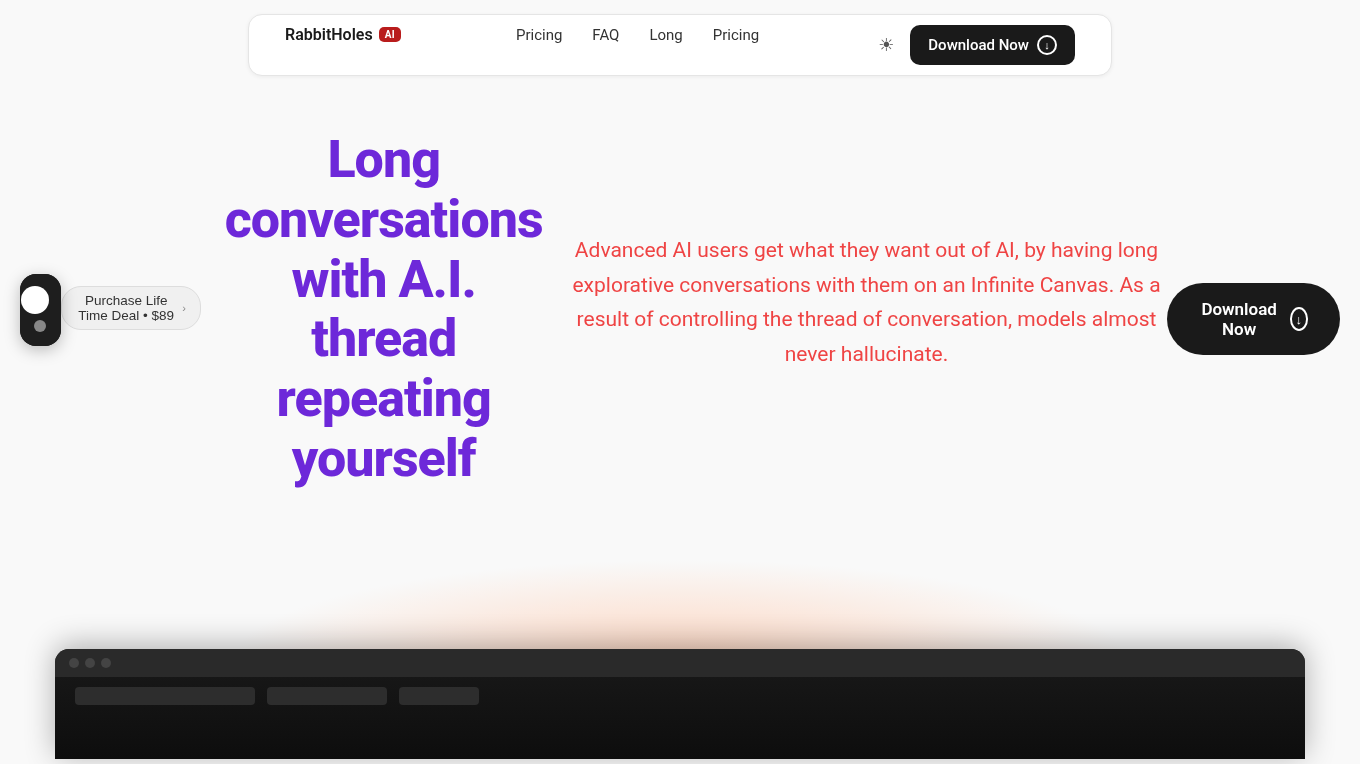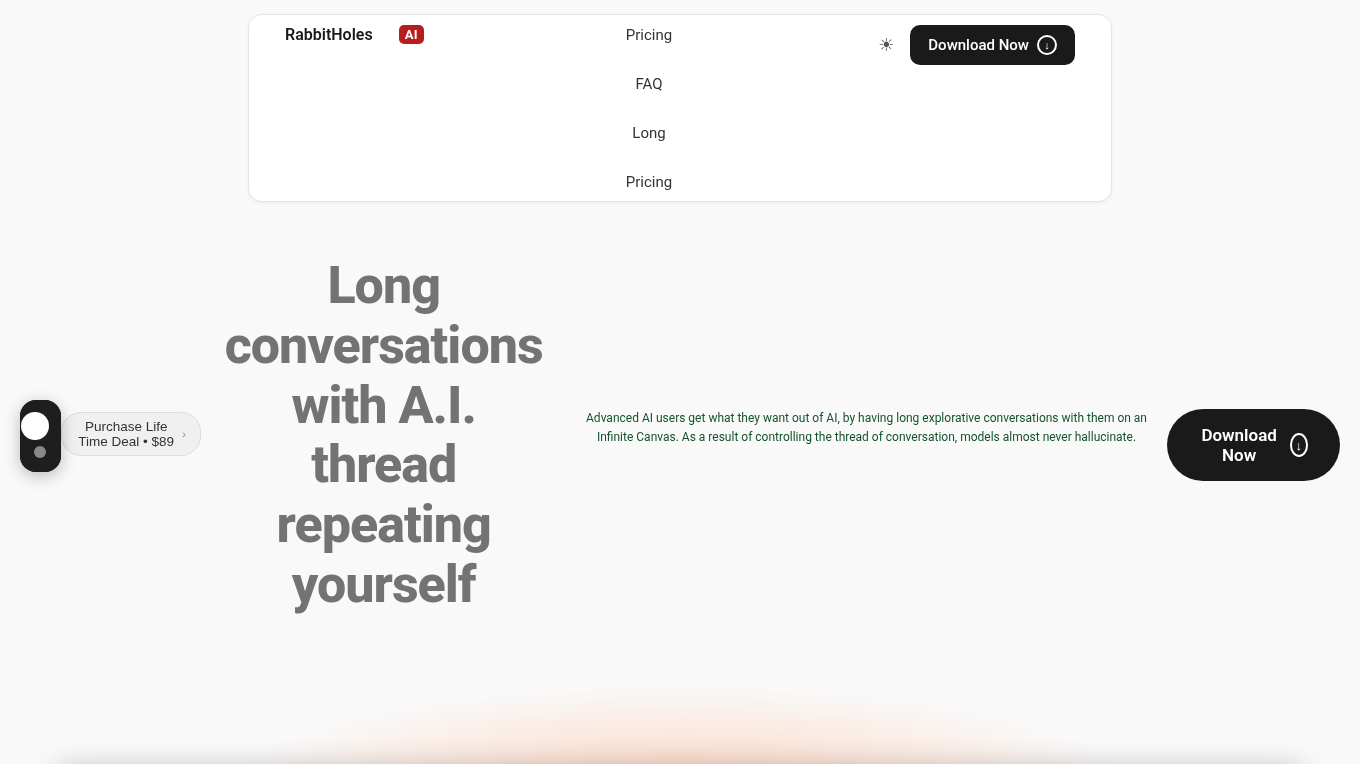--- a/index.html
+++ b/index.html
@@ -41,34 +41,32 @@
       gap: 6px;
       font-size: 16px;
       font-weight: 600;
       color: #1a1a1a;
       text-decoration: none;
     }
 
     .nav-logo-ai-badge {
       background: #b91c1c;
       color: #fff;
-      font-size: 13px;
+      font-size: 10px;
       font-weight: 700;
       padding: 2px 6px;
       border-radius: 5px;
       letter-spacing: 0.3px;
-      margin-left: 20px;
     }
 
     .nav-links {
       display: flex;
       align-items: center;
       gap: 30px;
       list-style: none;
-      flex-direction: column;
     }
 
     .nav-links a {
       text-decoration: none;
       color: #333;
       font-size: 15px;
       font-weight: 400;
     }
 
     .nav-right {
@@ -181,30 +179,30 @@
     }
 
     .lifetime-badge .chevron {
       color: #888;
       font-size: 11px;
     }
 
     .hero-title {
       font-size: 52px;
       font-weight: 800;
-      color: #737373;
+      color: #6d28d9;
       line-height: 1.15;
       max-width: 680px;
       margin-bottom: 20px;
       letter-spacing: -1px;
     }
 
     .hero-subtitle {
-      font-size: 12px;
-      color: #14532d;
+      font-size: 21px;
+      color: #ef4444;
       line-height: 1.65;
       max-width: 600px;
       margin-bottom: 34px;
     }
 
     .btn-download-hero {
       display: inline-flex;
       align-items: center;
       gap: 10px;
       background: #1a1a1a;

